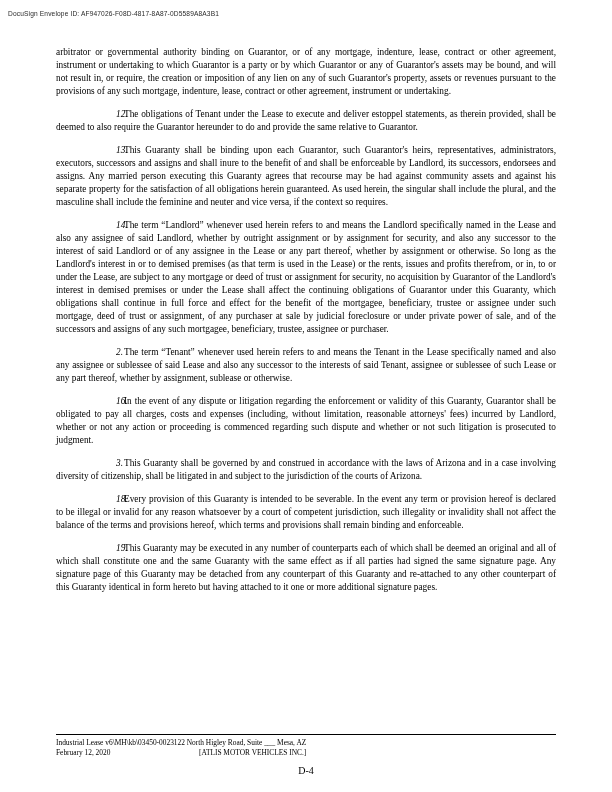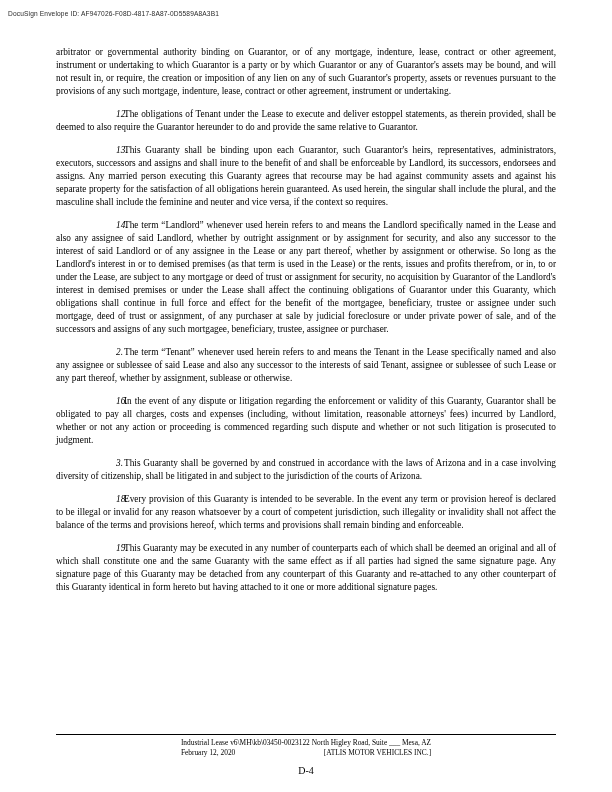--- a/index.html
+++ b/index.html
@@ -65,21 +65,21 @@
     left: 56px;
     right: 56px;
     bottom: 34px;
     border-top: 1px solid #000;
     padding-top: 3px;
     font-size: 7.4px;
     line-height: 10px;
   }
   .footer-row {
     display: flex;
-    justify-content: center;
+    justify-content: flex-start;
     align-items: flex-start;
   }
   .footer-left {
     text-align: left;
     white-space: pre-line;
   }
   .footer-right {
     text-align: right;
     white-space: pre-line;
   }

